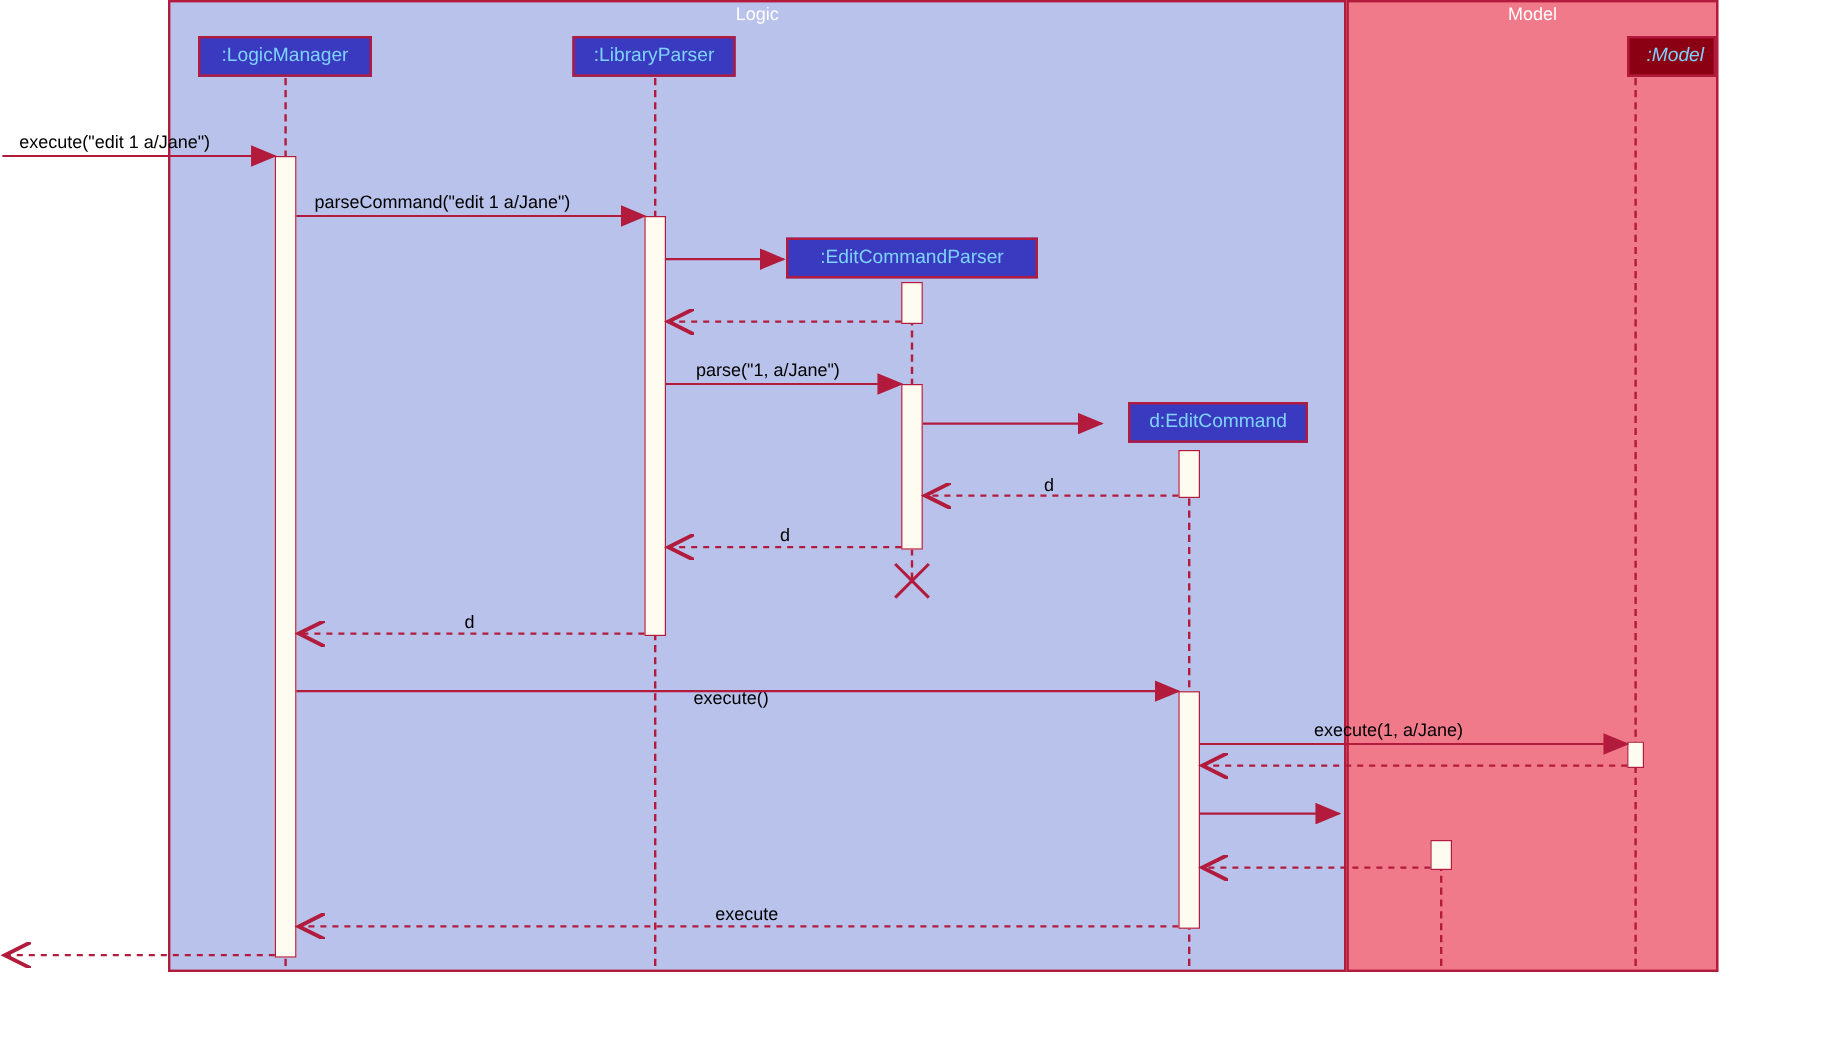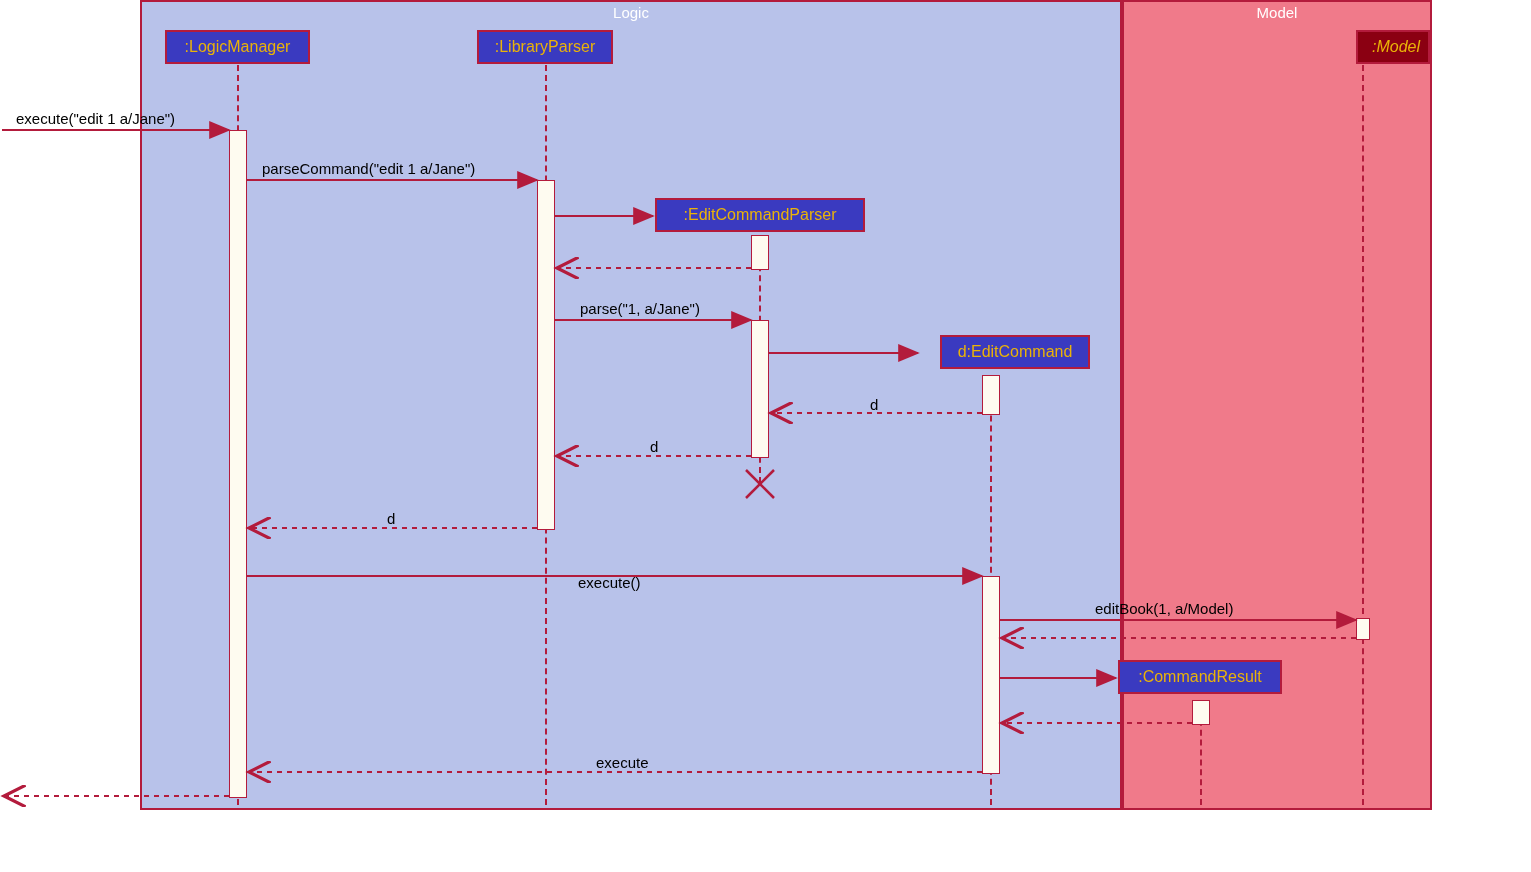--- a/index.html
+++ b/index.html
@@ -38,21 +38,21 @@
     left: 50%;
     transform: translateX(-50%);
     color: #fff;
     font-weight: normal;
     font-size: 15px;
   }
   .obj-box {
     position: absolute;
     background: #3a3ac0;
     border: 2px solid #b31b3c;
-    color: #eab308;
+    color: #7dd3fc;
     padding: 6px 14px;
     font-size: 16px;
     text-align: center;
     box-sizing: border-box;
   }
   .model-box {
     background: #8b0012;
   }
   .lifeline {
     position: absolute;
@@ -103,39 +103,38 @@
   <div class="lifeline" style="left:990px; top:375px; height:430px;"></div>
   <div class="lifeline" style="left:1200px; top:700px; height:105px;"></div>
   <div class="lifeline" style="left:1362px; top:65px; height:740px;"></div>
 
   <div class="obj-box" style="left:165px; top:30px; width:145px;">:LogicManager</div>
   <div class="obj-box" style="left:477px; top:30px; width:136px;">:LibraryParser</div>
   <div class="obj-box model-box" style="left:1356px; top:30px; width:74px;font-style:italic;">:Model</div>
 
   <div class="obj-box" style="left:655px; top:198px; width:210px;">:EditCommandParser</div>
   <div class="obj-box" style="left:940px; top:335px; width:150px;">d:EditCommand</div>
-  <div class="obj-box" style="left:1118px; top:660px; width:164px;">:CommandResult</div>
 
   <div class="activation" style="left:229px; top:130px; width:18px; height:668px;"></div>
   <div class="activation" style="left:537px; top:180px; width:18px; height:350px;"></div>
   <div class="activation" style="left:751px; top:235px; width:18px; height:35px;"></div>
   <div class="activation" style="left:751px; top:320px; width:18px; height:138px;"></div>
   <div class="activation" style="left:982px; top:375px; width:18px; height:40px;"></div>
   <div class="activation" style="left:982px; top:576px; width:18px; height:198px;"></div>
   <div class="activation" style="left:1356px; top:618px; width:14px; height:22px;"></div>
   <div class="activation" style="left:1192px; top:700px; width:18px; height:25px;"></div>
 
   <div class="msg-label" style="left:16px; top:110px;">execute("edit 1 a/Jane")</div>
   <div class="msg-label" style="left:262px; top:160px;">parseCommand("edit 1 a/Jane")</div>
   <div class="msg-label" style="left:580px; top:300px;">parse("1, a/Jane")</div>
   <div class="msg-label" style="left:870px; top:396px;">d</div>
   <div class="msg-label" style="left:650px; top:438px;">d</div>
   <div class="msg-label" style="left:387px; top:510px;">d</div>
   <div class="msg-label" style="left:578px; top:574px;">execute()</div>
-  <div class="msg-label" style="left:1095px; top:600px;">editBook(1, a/Model)</div>
+  <div class="msg-label" style="left:1095px; top:600px;">execute(1, a/Jane)</div>
   <div class="msg-label" style="left:596px; top:754px;">execute</div>
 
   <svg class="arrows">
     <defs>
       <marker id="solidHead" markerWidth="12" markerHeight="10" refX="11" refY="5" orient="auto">
         <path d="M0,0 L12,5 L0,10 Z" class="arrow-head"></path>
       </marker>
       <marker id="openHead" markerWidth="14" markerHeight="12" refX="12" refY="6" orient="auto">
         <path d="M0,0 L12,6 L0,12" class="arrow-head-open"></path>
       </marker>

